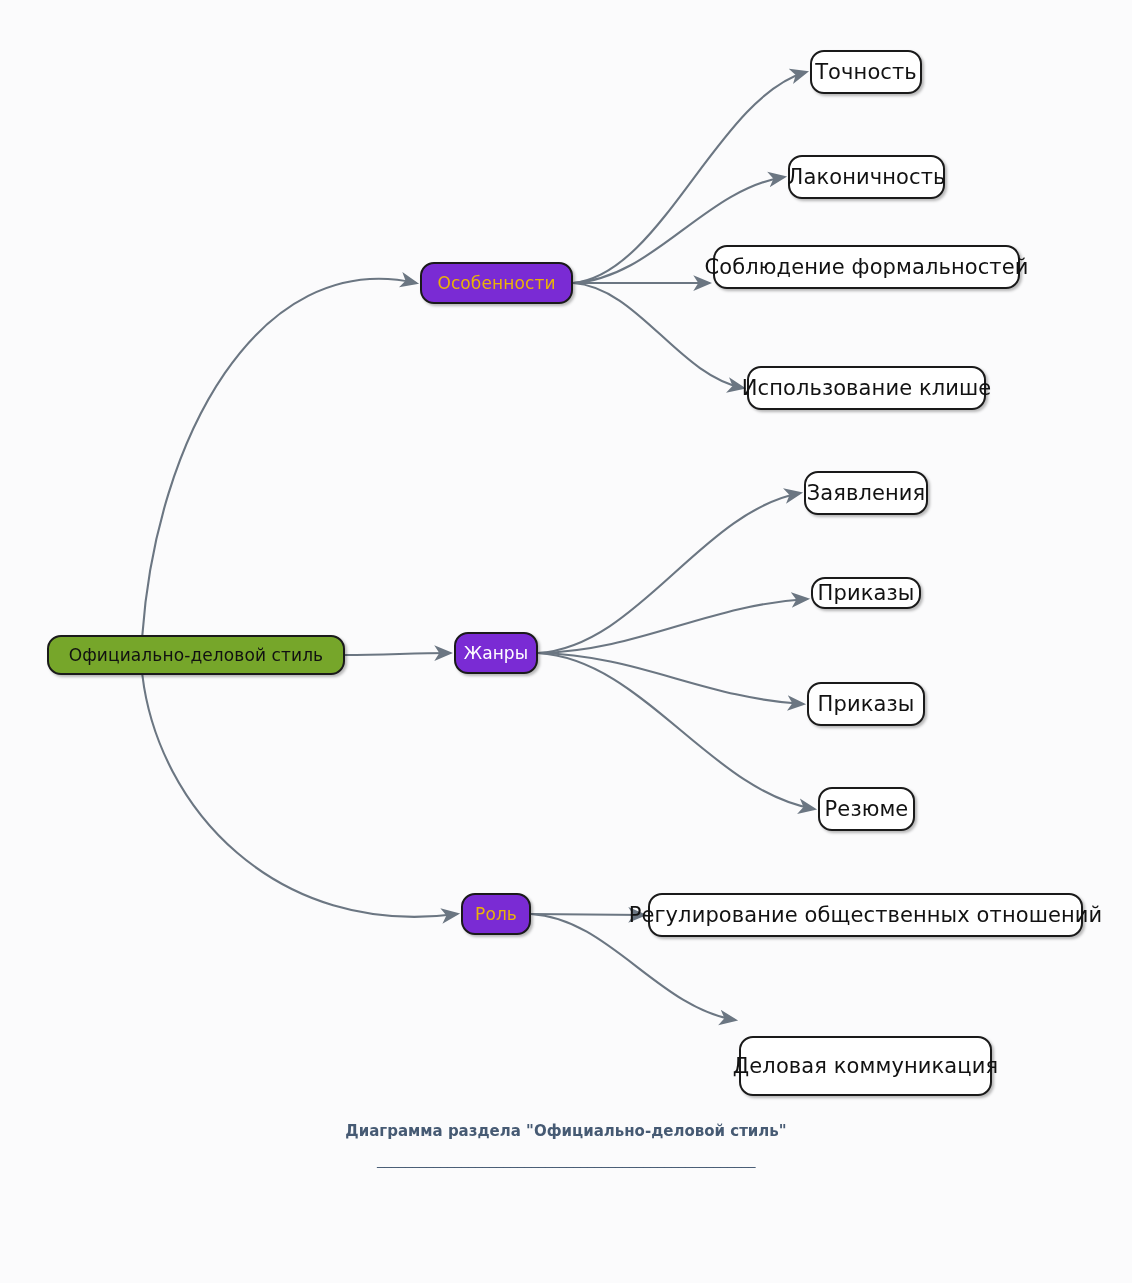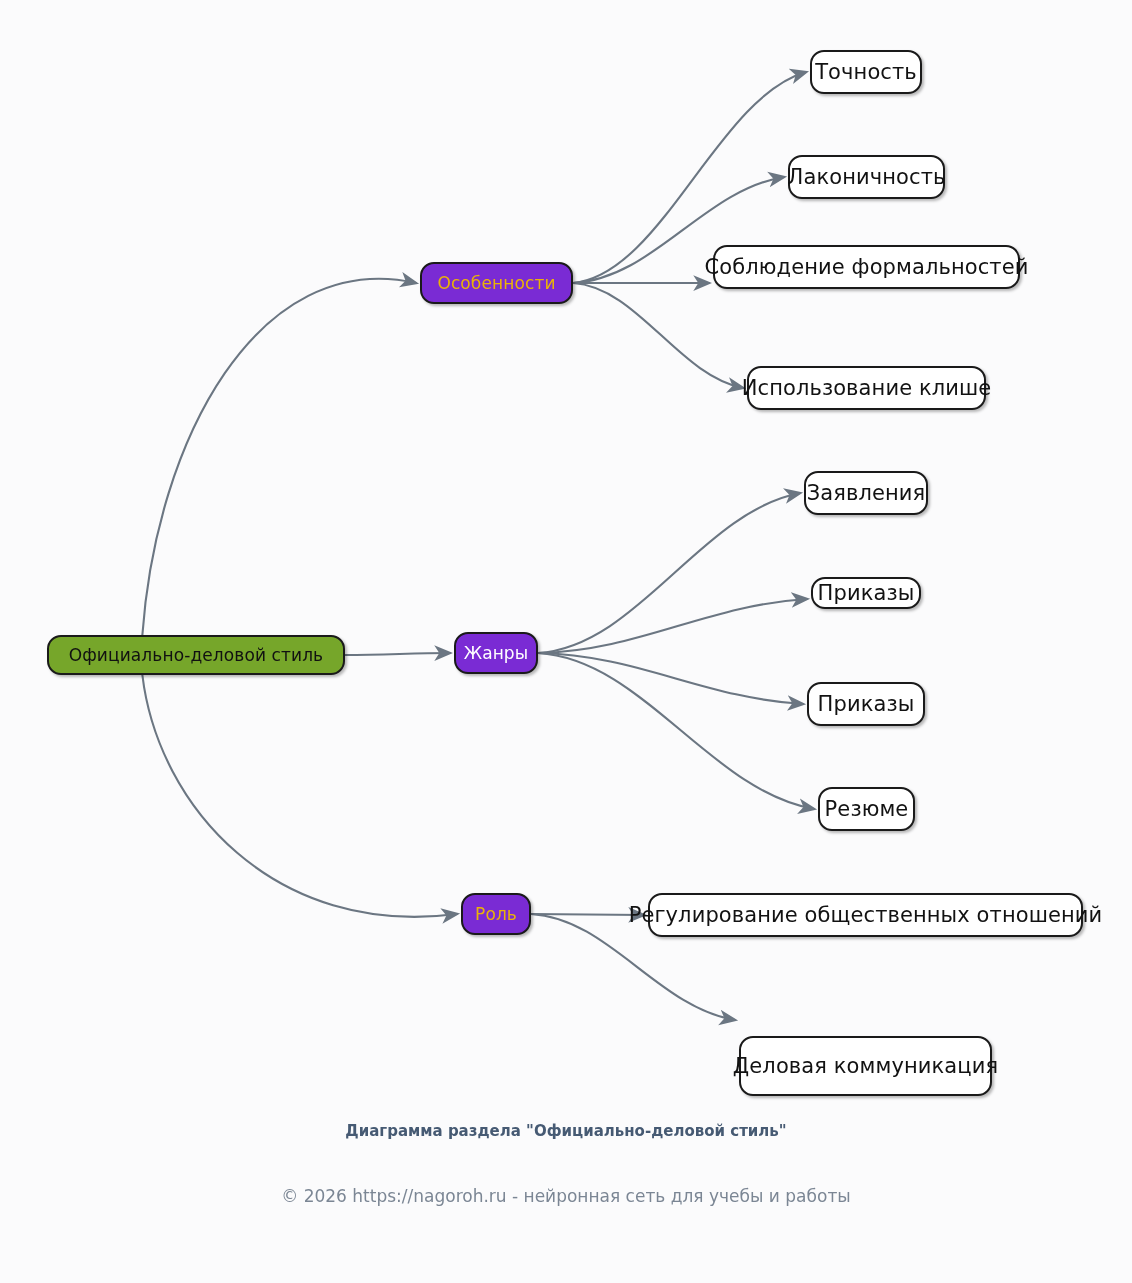--- a/index.html
+++ b/index.html
@@ -163,15 +163,15 @@
       </div>
       <div class="node leaf" style="left: 648px; top: 893px; width: 435px; height: 44px;">
         <span>Регулирование общественных отношений</span>
       </div>
       <div class="node leaf" style="left: 739px; top: 1036px; width: 253px; height: 60px;">
         <span>Деловая коммуникация</span>
       </div>
     </div>
 
   <div id="caption">Диаграмма раздела "Официально-деловой стиль"</div>
-  <div id="footer">© 2026 https://nagoroh.ru - нейронная сеть для учебы и работы</div>
+  <div id="caption-rule">______________________________________________________</div>
 
 </div>
 
 </body></html>

